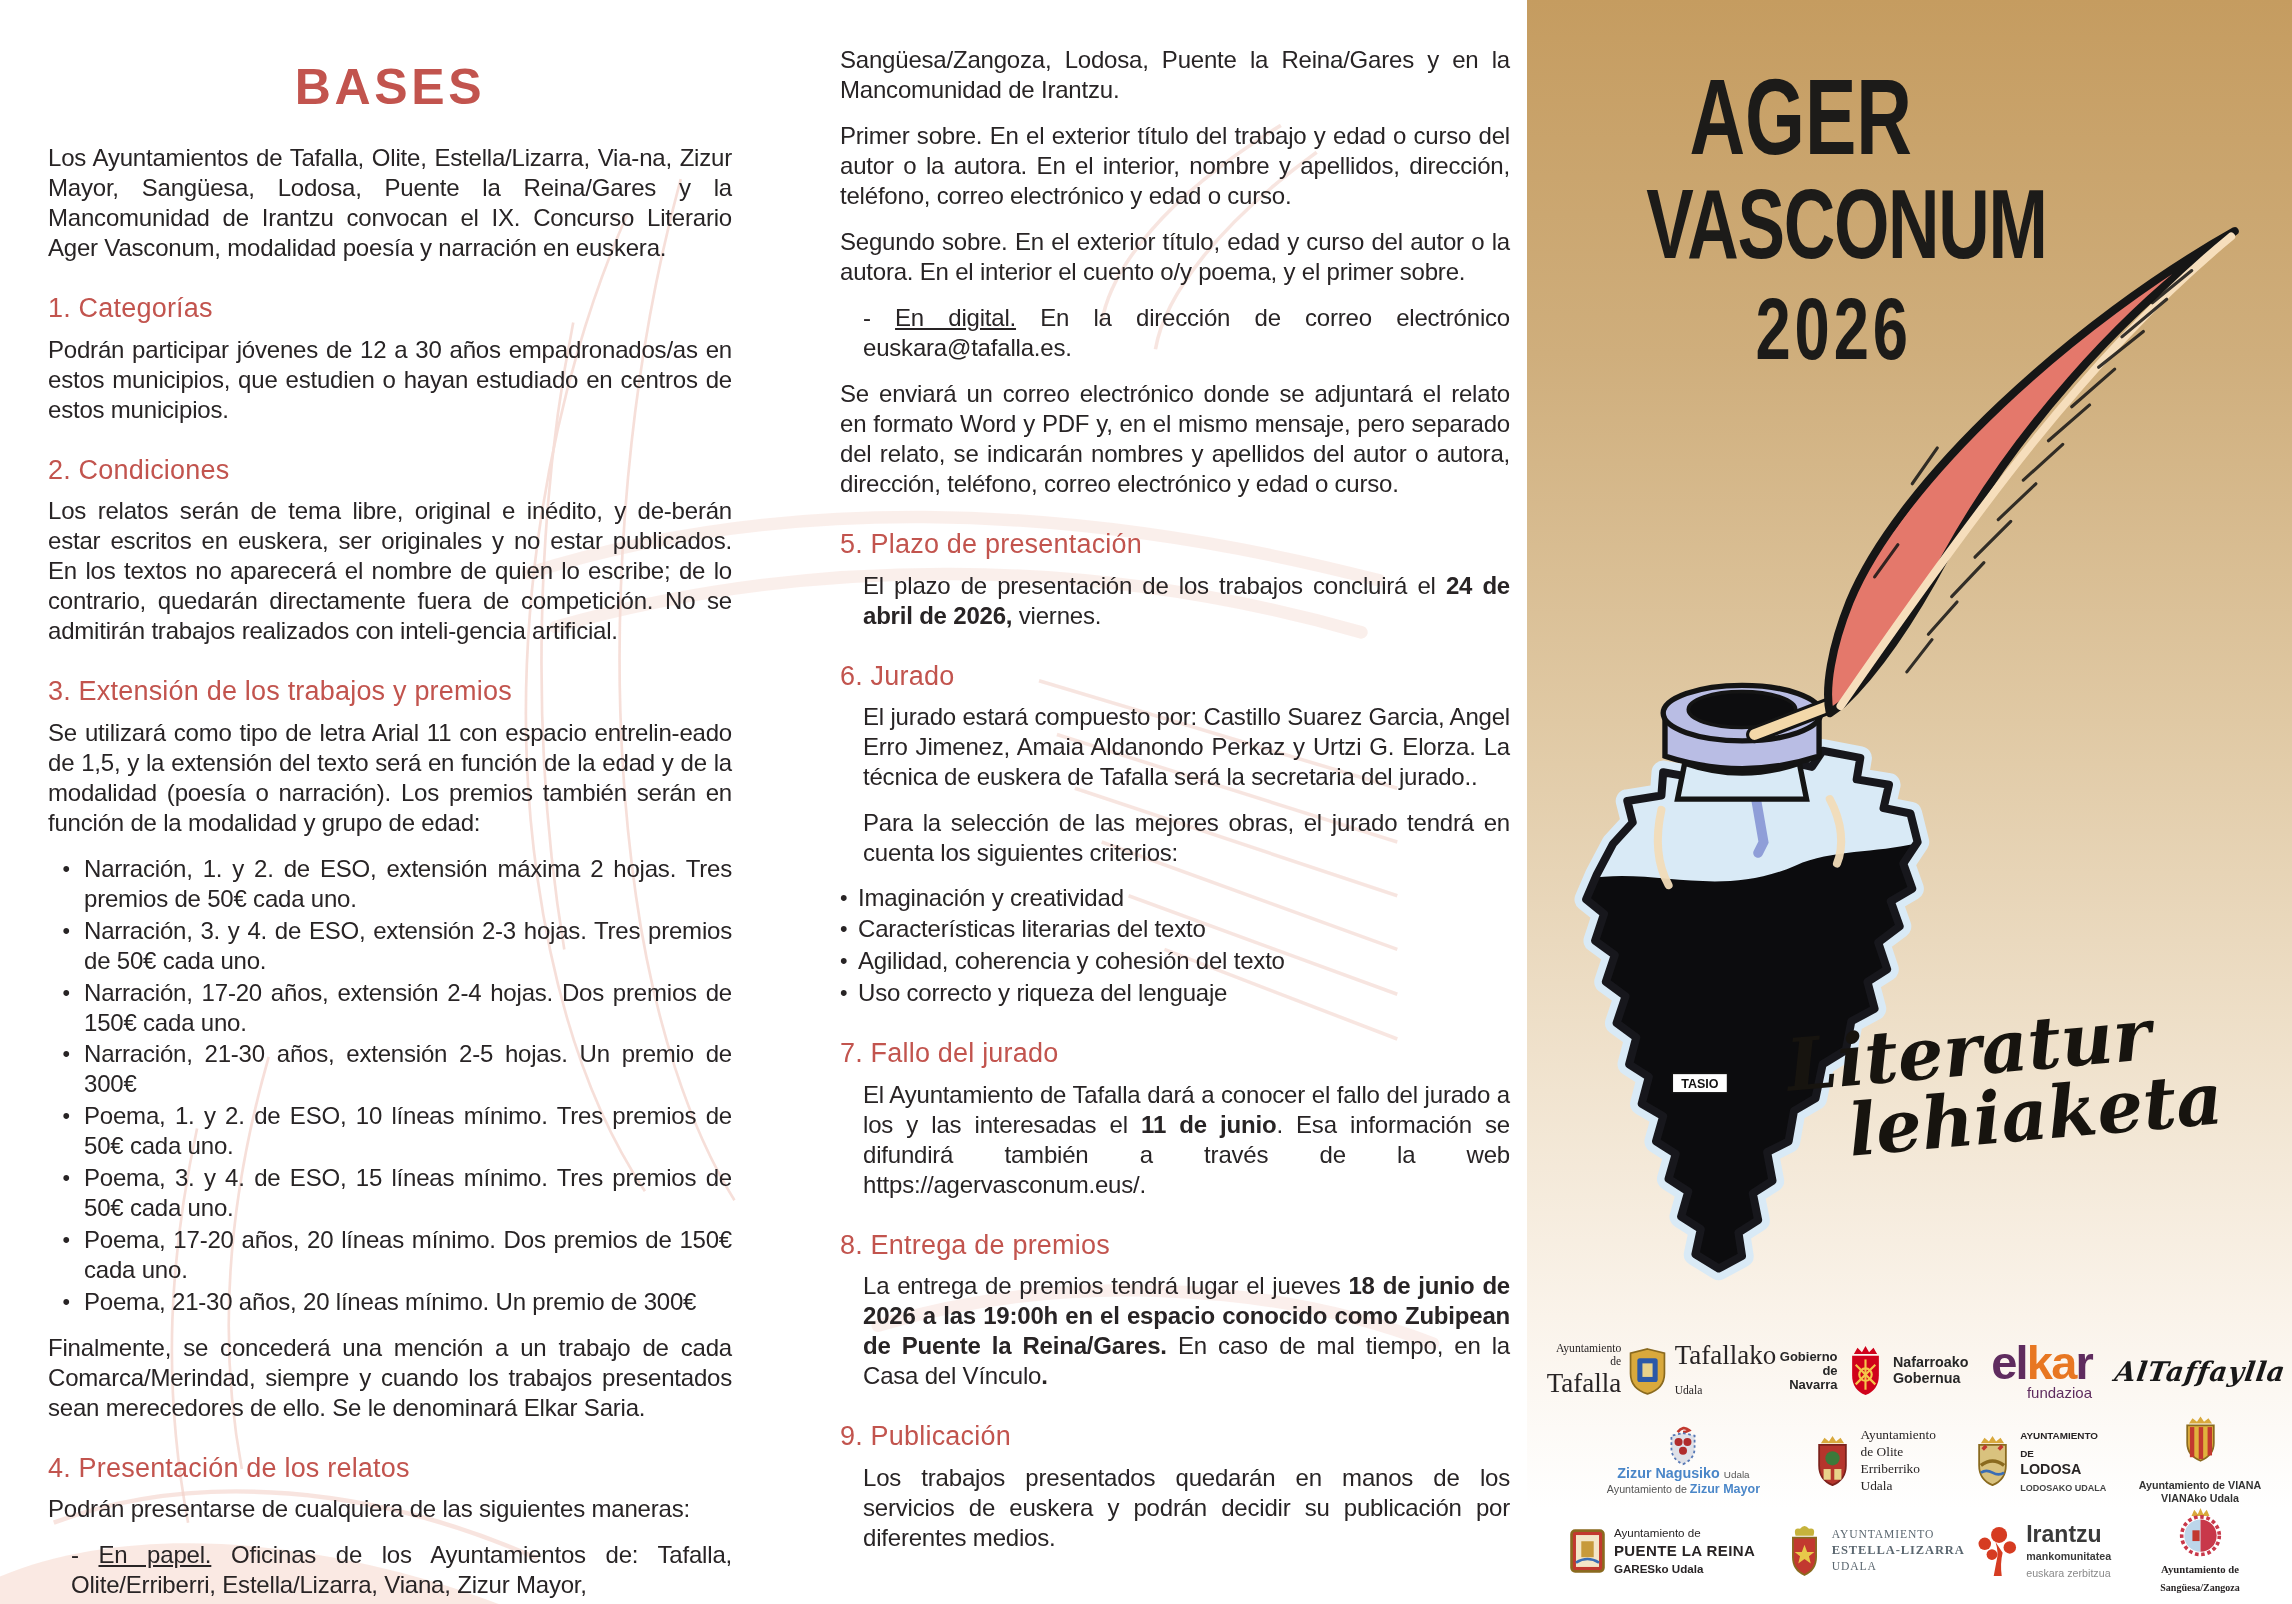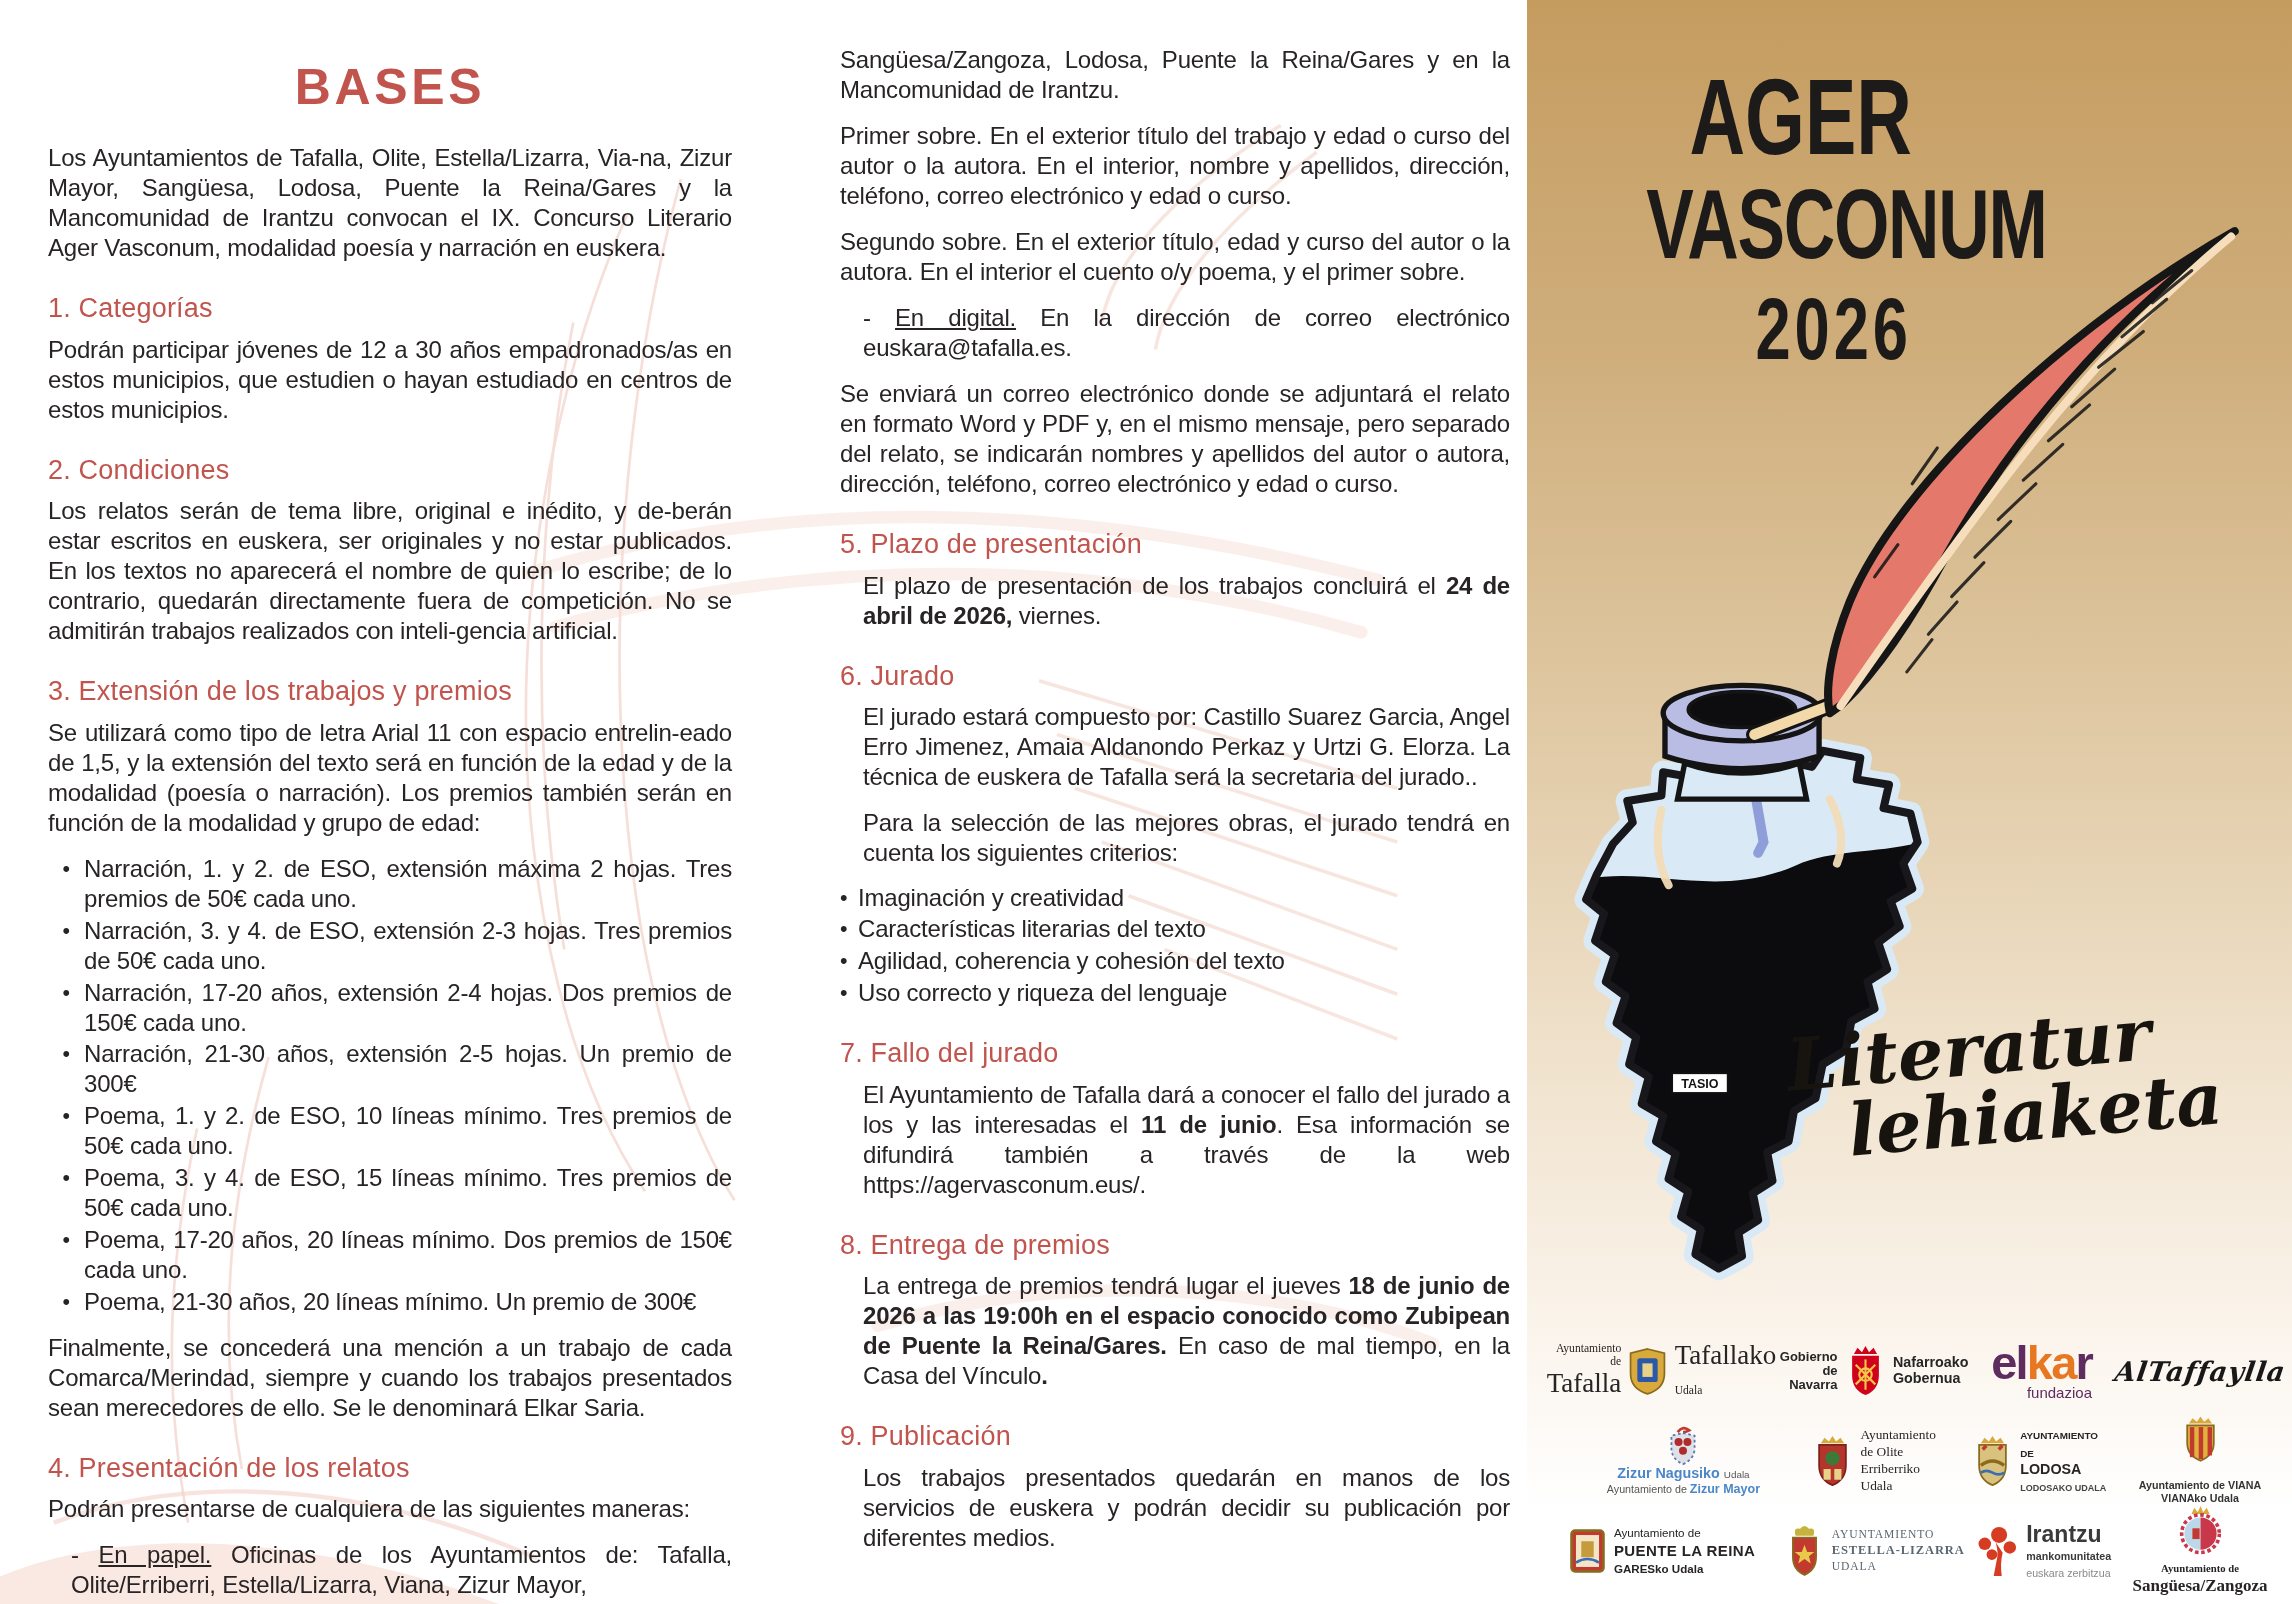--- a/index.html
+++ b/index.html
@@ -111,21 +111,21 @@
   .puente-t .l3{font-size:11.6px;font-weight:bold;}
   .estella-t{font-family:"Liberation Serif", serif;text-align:left;line-height:1.3;
     color:#5b6770;font-size:11.6px;letter-spacing:0.9px;}
   .estella-t .l2{font-weight:bold;font-size:12.5px;}
   .irantzu-t{text-align:left;line-height:1.15;}
   .irantzu-t .l1{font-size:23px;font-weight:bold;color:#3a3a3a;}
   .irantzu-t .l2{font-size:10.7px;font-weight:bold;color:#3a3a3a;}
   .irantzu-t .l3{font-size:10.7px;color:#8a8a8a;}
   .sang-t{font-family:"Liberation Serif", serif;line-height:1.2;}
   .sang-t .l1{font-size:10.7px;font-weight:bold;}
-  .sang-t .l2{font-size:17px;font-weight:bold;}
+  .sang-t .l2{font-size:10px;font-weight:bold;}
 </style>
 </head>
 <body>
 
 <div class="page">
 
   <svg class="bg" viewBox="0 0 2560 1792" fill="none">
     <g stroke="#f3d2ca" stroke-width="3" opacity=".7">
       <path d="M700,240 C620,420 560,700 600,980 C620,1120 660,1240 720,1330"></path>
       <path d="M760,200 C700,420 670,720 710,1000 C730,1140 770,1260 820,1340"></path>

